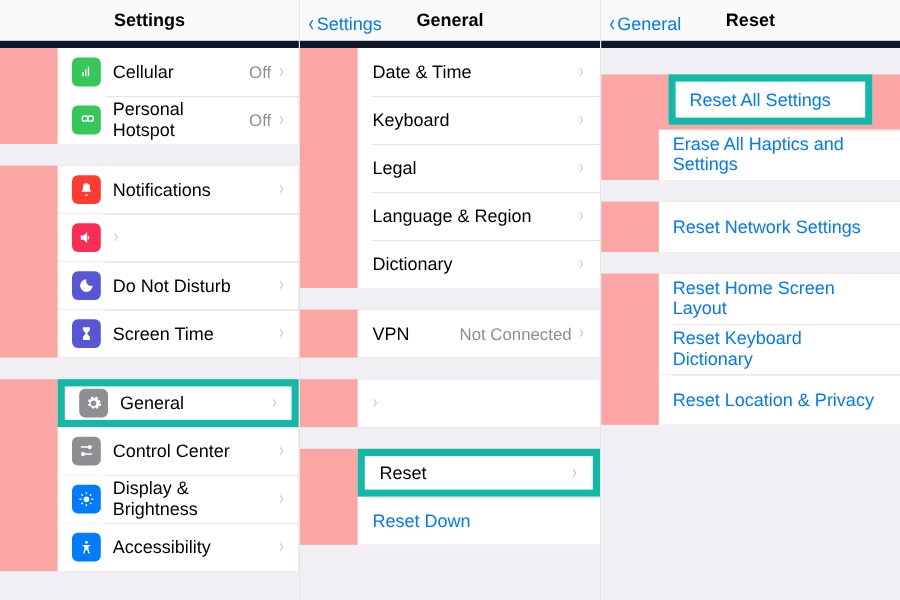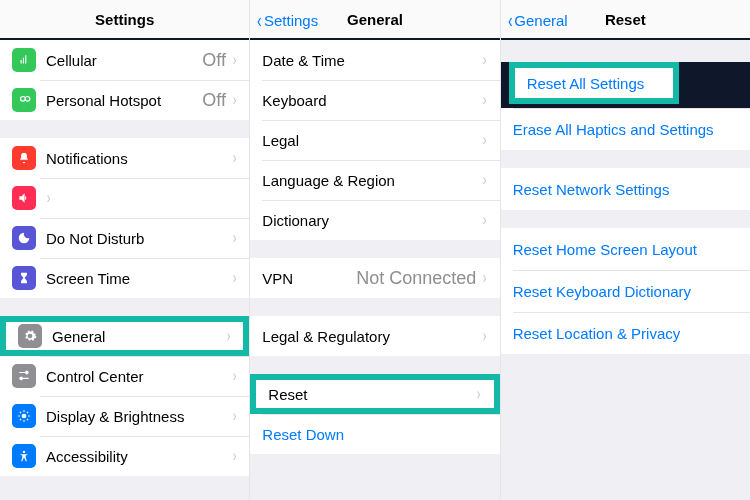--- a/index.html
+++ b/index.html
@@ -24,21 +24,21 @@
     flex-direction: column;
     background: #fff;
   }
   .pane:last-child { border-right: none; }
   .navbar {
     height: 40px;
     display: flex;
     align-items: center;
     justify-content: center;
     position: relative;
-    border-bottom: 2px solid #0f172a;
+    border-bottom: 6px solid #0f172a;
     background: #fafafa;
   }
   .nav-back {
     position: absolute;
     left: 6px;
     top: 0;
     height: 40px;
     display: flex;
     align-items: center;
     color: #007aff;
@@ -54,22 +54,23 @@
   .nav-title {
     font-weight: 600;
     font-size: 15px;
   }
   .content {
     flex: 1;
     background: #efeff4;
     overflow: hidden;
   }
   .group {
-    background: #0f172a;
+    background: #fca5a5;
     margin-bottom: 18px;
+    padding-left: 48px;
   }
   .group.nb { margin-bottom: 0; }
   .row {
     display: flex;
     align-items: center;
     height: 40px;
     padding: 0 12px 0 12px;
     position: relative;
     background: #fff;
   }
@@ -96,21 +97,21 @@
     justify-content: center;
     color: #fff;
     font-size: 13px;
     flex-shrink: 0;
   }
   .icon svg { width: 14px; height: 14px; fill: #fff; }
   .label { flex: 1; font-size: 15px; color: #000; }
   .label.link { color: #007aff; }
   .detail {
     color: #8e8e93;
-    font-size: 18px;
+    font-size: 14px;
     margin-right: 6px;
     text-align: right;
   }
   .chevron {
     color: #c7c7cc;
     font-size: 16px;
     transform: scaleX(0.7);
   }
   .spacer { height: 18px; background: #efeff4; }
   .redbox {
@@ -268,21 +269,20 @@
       <div class="group">
         <div class="row">
           <div class="label">VPN</div>
           <div class="detail">Not Connected</div>
           <div class="chevron">›</div>
         </div>
       </div>
 
       <div class="group">
         <div class="row">
-          <div class="label">Legal &amp; Regulatory</div>
           <div class="chevron">›</div>
         </div>
       </div>
 
       <div class="group nb">
         <div class="row redbox">
           <div class="label">Reset</div>
           <div class="chevron">›</div>
         </div>
         <div class="row">

